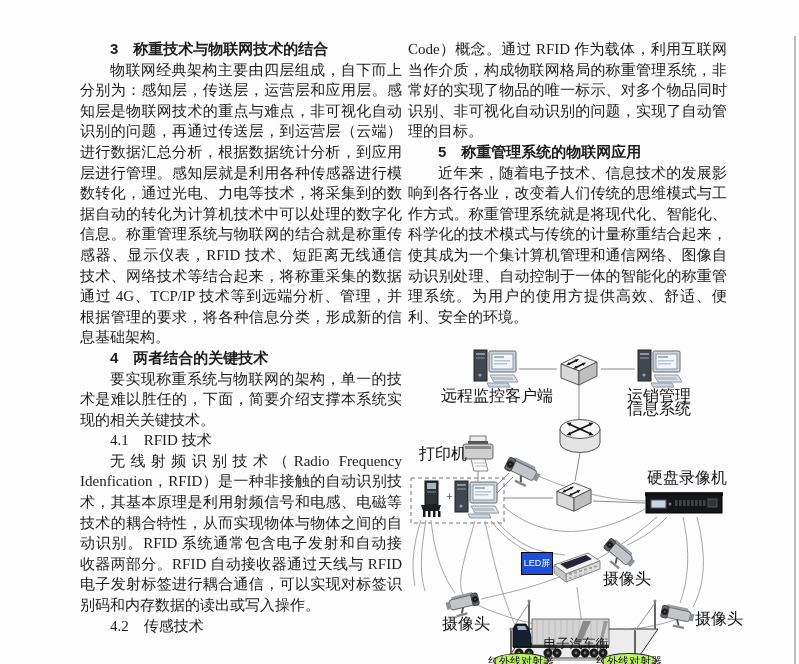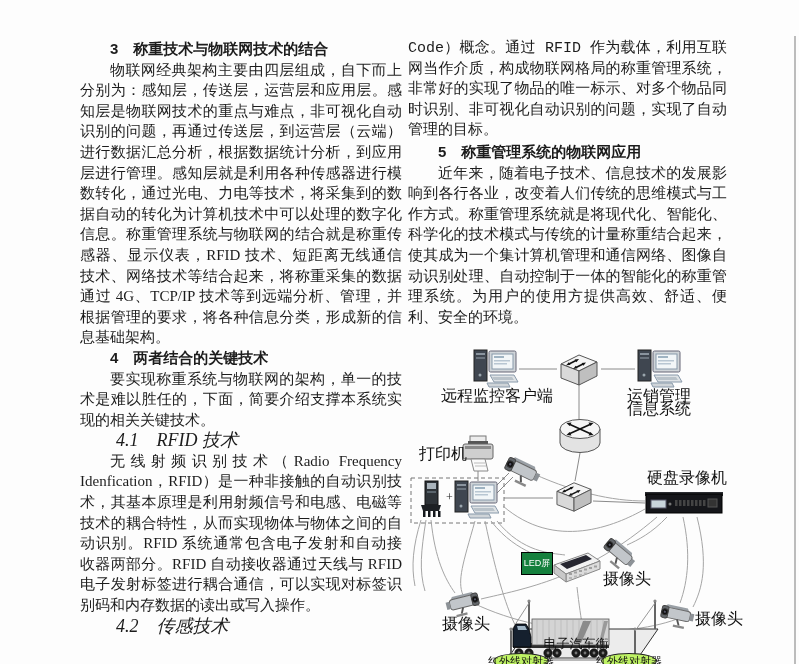--- a/index.html
+++ b/index.html
@@ -4,31 +4,31 @@
 <style>
   html,body{margin:0;padding:0;}
   body{width:799px;height:664px;background:#fdfdfd;overflow:hidden;
        font-family:"Liberation Serif", serif;color:#1c1c1c;}
   .page{position:absolute;left:0;top:0;width:799px;height:664px;background:#fdfdfd;margin-top:36px;}
   .edge-line{position:absolute;left:794px;top:0;width:2px;height:664px;background:#bcbcbc;}
   .col{position:absolute;top:3px;font-size:15px;line-height:20.6px;text-align:justify;text-justify:inter-character;}
   .col-left{left:80px;width:322px;}
   .col-right{left:408px;width:319px;}
   .col p{margin:0;text-indent:2em;}
-  .col p.no-indent{text-indent:0;font-family:Liberation Mono, monospace;}
+  .col p.no-indent{text-indent:0;}
   .hd{margin:0;font-size:15px;line-height:20.6px;text-indent:2em;font-weight:700;
       font-family:"Liberation Sans", sans-serif;}
-  .subhd{margin:0;font-size:18px;line-height:20.6px;text-indent:2em;font-weight:400;font-style:italic;}
+  .subhd{margin:0;font-size:15px;line-height:20.6px;text-indent:2em;font-weight:400;}
   
   .figure{position:absolute;left:405px;top:305px;width:394px;height:359px;}
   .conn{position:absolute;left:0;top:0;width:394px;height:359px;}
   .dev{position:absolute;}
   .dev svg{display:block;width:100%;height:100%;}
   .lbl{position:absolute;font-size:16px;line-height:13px;color:#111;text-align:center;white-space:nowrap;}
-  .led{position:absolute;background:#15803d;color:#fff;border:1px solid #000;
+  .led{position:absolute;background:#1d4ed8;color:#fff;border:1px solid #000;
        font-family:"Liberation Sans", sans-serif;font-size:9px;
        display:flex;align-items:center;justify-content:center;}
   .oval{position:absolute;border:1px solid #222;border-radius:50%;background:#bef264;
         font-size:11px;line-height:8px;color:#111;display:flex;align-items:center;justify-content:center;white-space:nowrap;}
   .plus{position:absolute;font-size:12px;color:#222;}
   .caption{position:absolute;left:0;width:384px;top:333px;text-align:right;font-size:20px;color:#404040;}
 </style>
 </head>
 <body>
 

